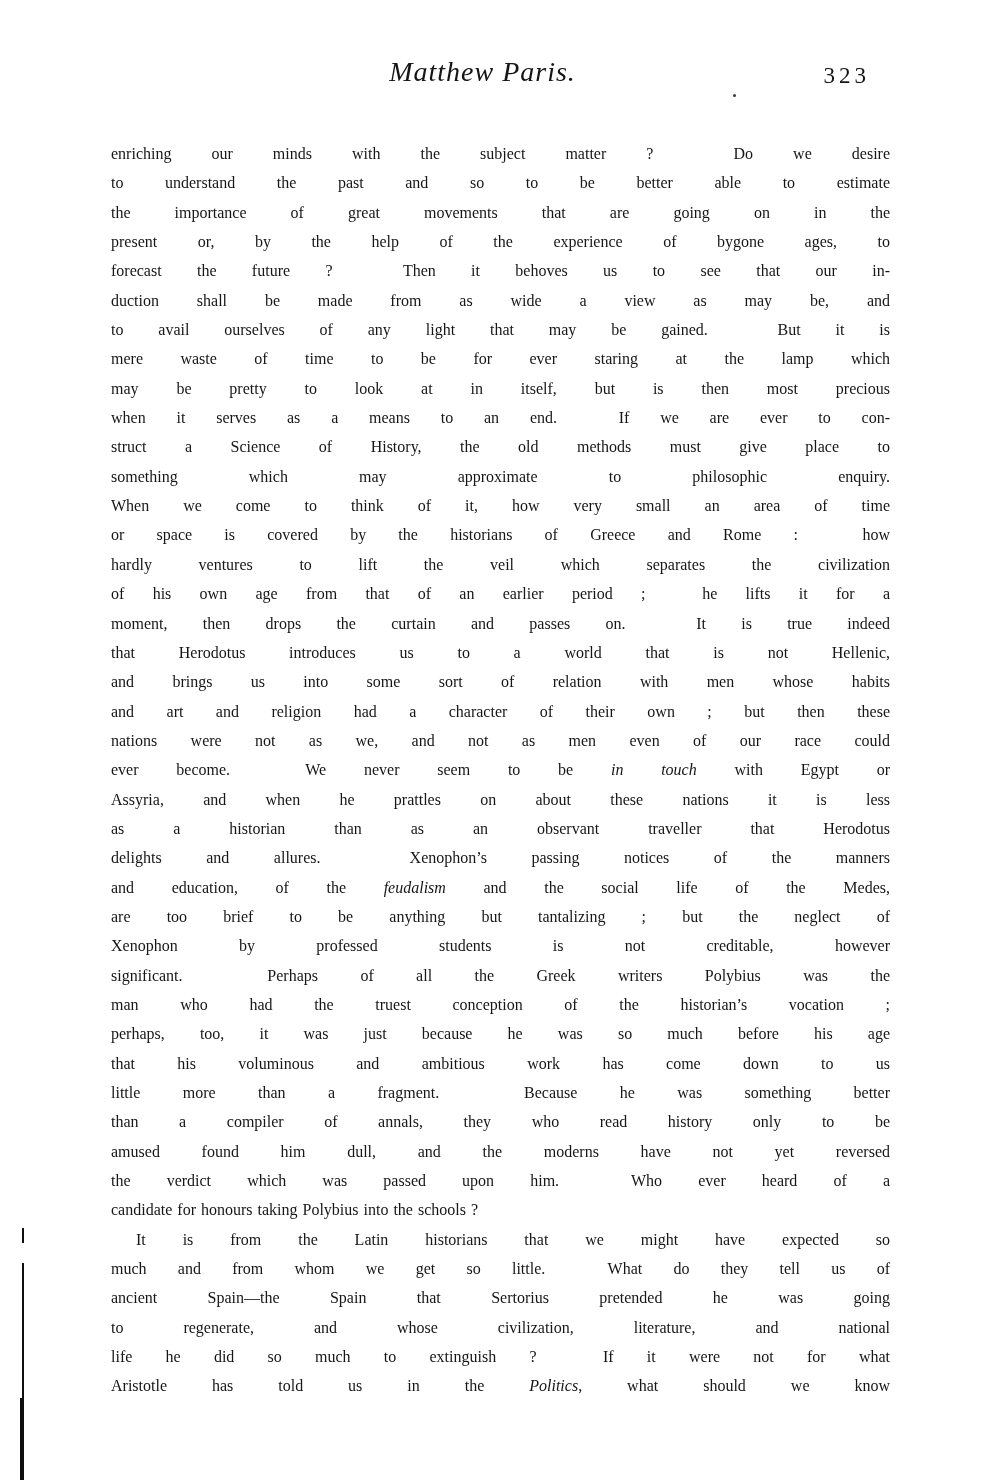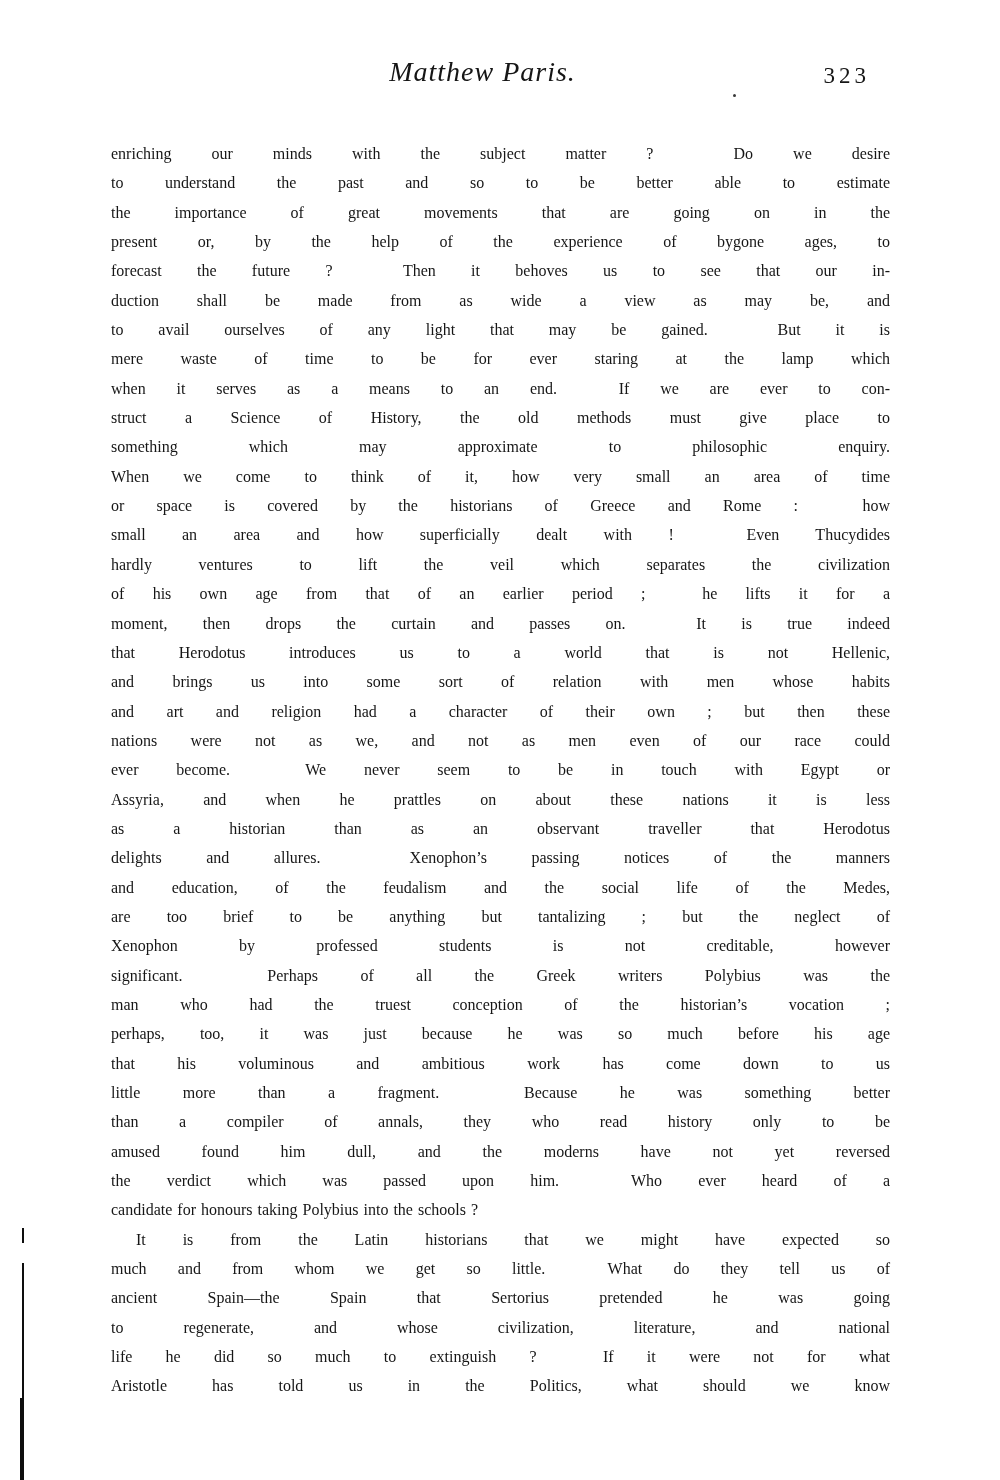--- a/index.html
+++ b/index.html
@@ -58,20 +58,21 @@
     white-space:pre-wrap;
   }
   .line.short{
     text-align:right;
     text-align-last:left;
   }
   .line.indent{
     text-indent:25px;
   }
   .it{
+    font-style:italic;
   }
   
   .dot-artifact{
     position:absolute;
     left:733px;
     top:94px;
     width:3px;
     height:3px;
     border-radius:50%;
     background:#3a3a3a;
@@ -96,26 +97,26 @@
 
   <div class="text-block">
       <div class="line"><span>enriching our minds with the subject matter ?  Do we desire</span></div>
       <div class="line"><span>to understand the past and so to be better able to estimate</span></div>
       <div class="line"><span>the importance of great movements that are going on in the</span></div>
       <div class="line"><span>present or, by the help of the experience of bygone ages, to</span></div>
       <div class="line"><span>forecast the future ?  Then it behoves us to see that our in-</span></div>
       <div class="line"><span>duction shall be made from as wide a view as may be, and</span></div>
       <div class="line"><span>to avail ourselves of any light that may be gained.  But it is</span></div>
       <div class="line"><span>mere waste of time to be for ever staring at the lamp which</span></div>
+      <div class="line"><span>may be pretty to look at in itself, but is then most precious</span></div>
       <div class="line"><span>when it serves as a means to an end.  If we are ever to con-</span></div>
       <div class="line"><span>struct a Science of History, the old methods must give place to</span></div>
       <div class="line"><span>something which may approximate to philosophic enquiry.</span></div>
       <div class="line"><span>When we come to think of it, how very small an area of time</span></div>
       <div class="line"><span>or space is covered by the historians of Greece and Rome :  how</span></div>
-      <div class="line"><span>small an area and how superficially dealt with !  Even Thucydides</span></div>
       <div class="line"><span>hardly ventures to lift the veil which separates the civilization</span></div>
       <div class="line"><span>of his own age from that of an earlier period ;  he lifts it for a</span></div>
       <div class="line"><span>moment, then drops the curtain and passes on.  It is true indeed</span></div>
       <div class="line"><span>that Herodotus introduces us to a world that is not Hellenic,</span></div>
       <div class="line"><span>and brings us into some sort of relation with men whose habits</span></div>
       <div class="line"><span>and art and religion had a character of their own ; but then these</span></div>
       <div class="line"><span>nations were not as we, and not as men even of our race could</span></div>
       <div class="line"><span>ever become.  We never seem to be </span><span class="it">in touch</span><span> with Egypt or</span></div>
       <div class="line"><span>Assyria, and when he prattles on about these nations it is less</span></div>
       <div class="line"><span>as a historian than as an observant traveller that Herodotus</span></div>

